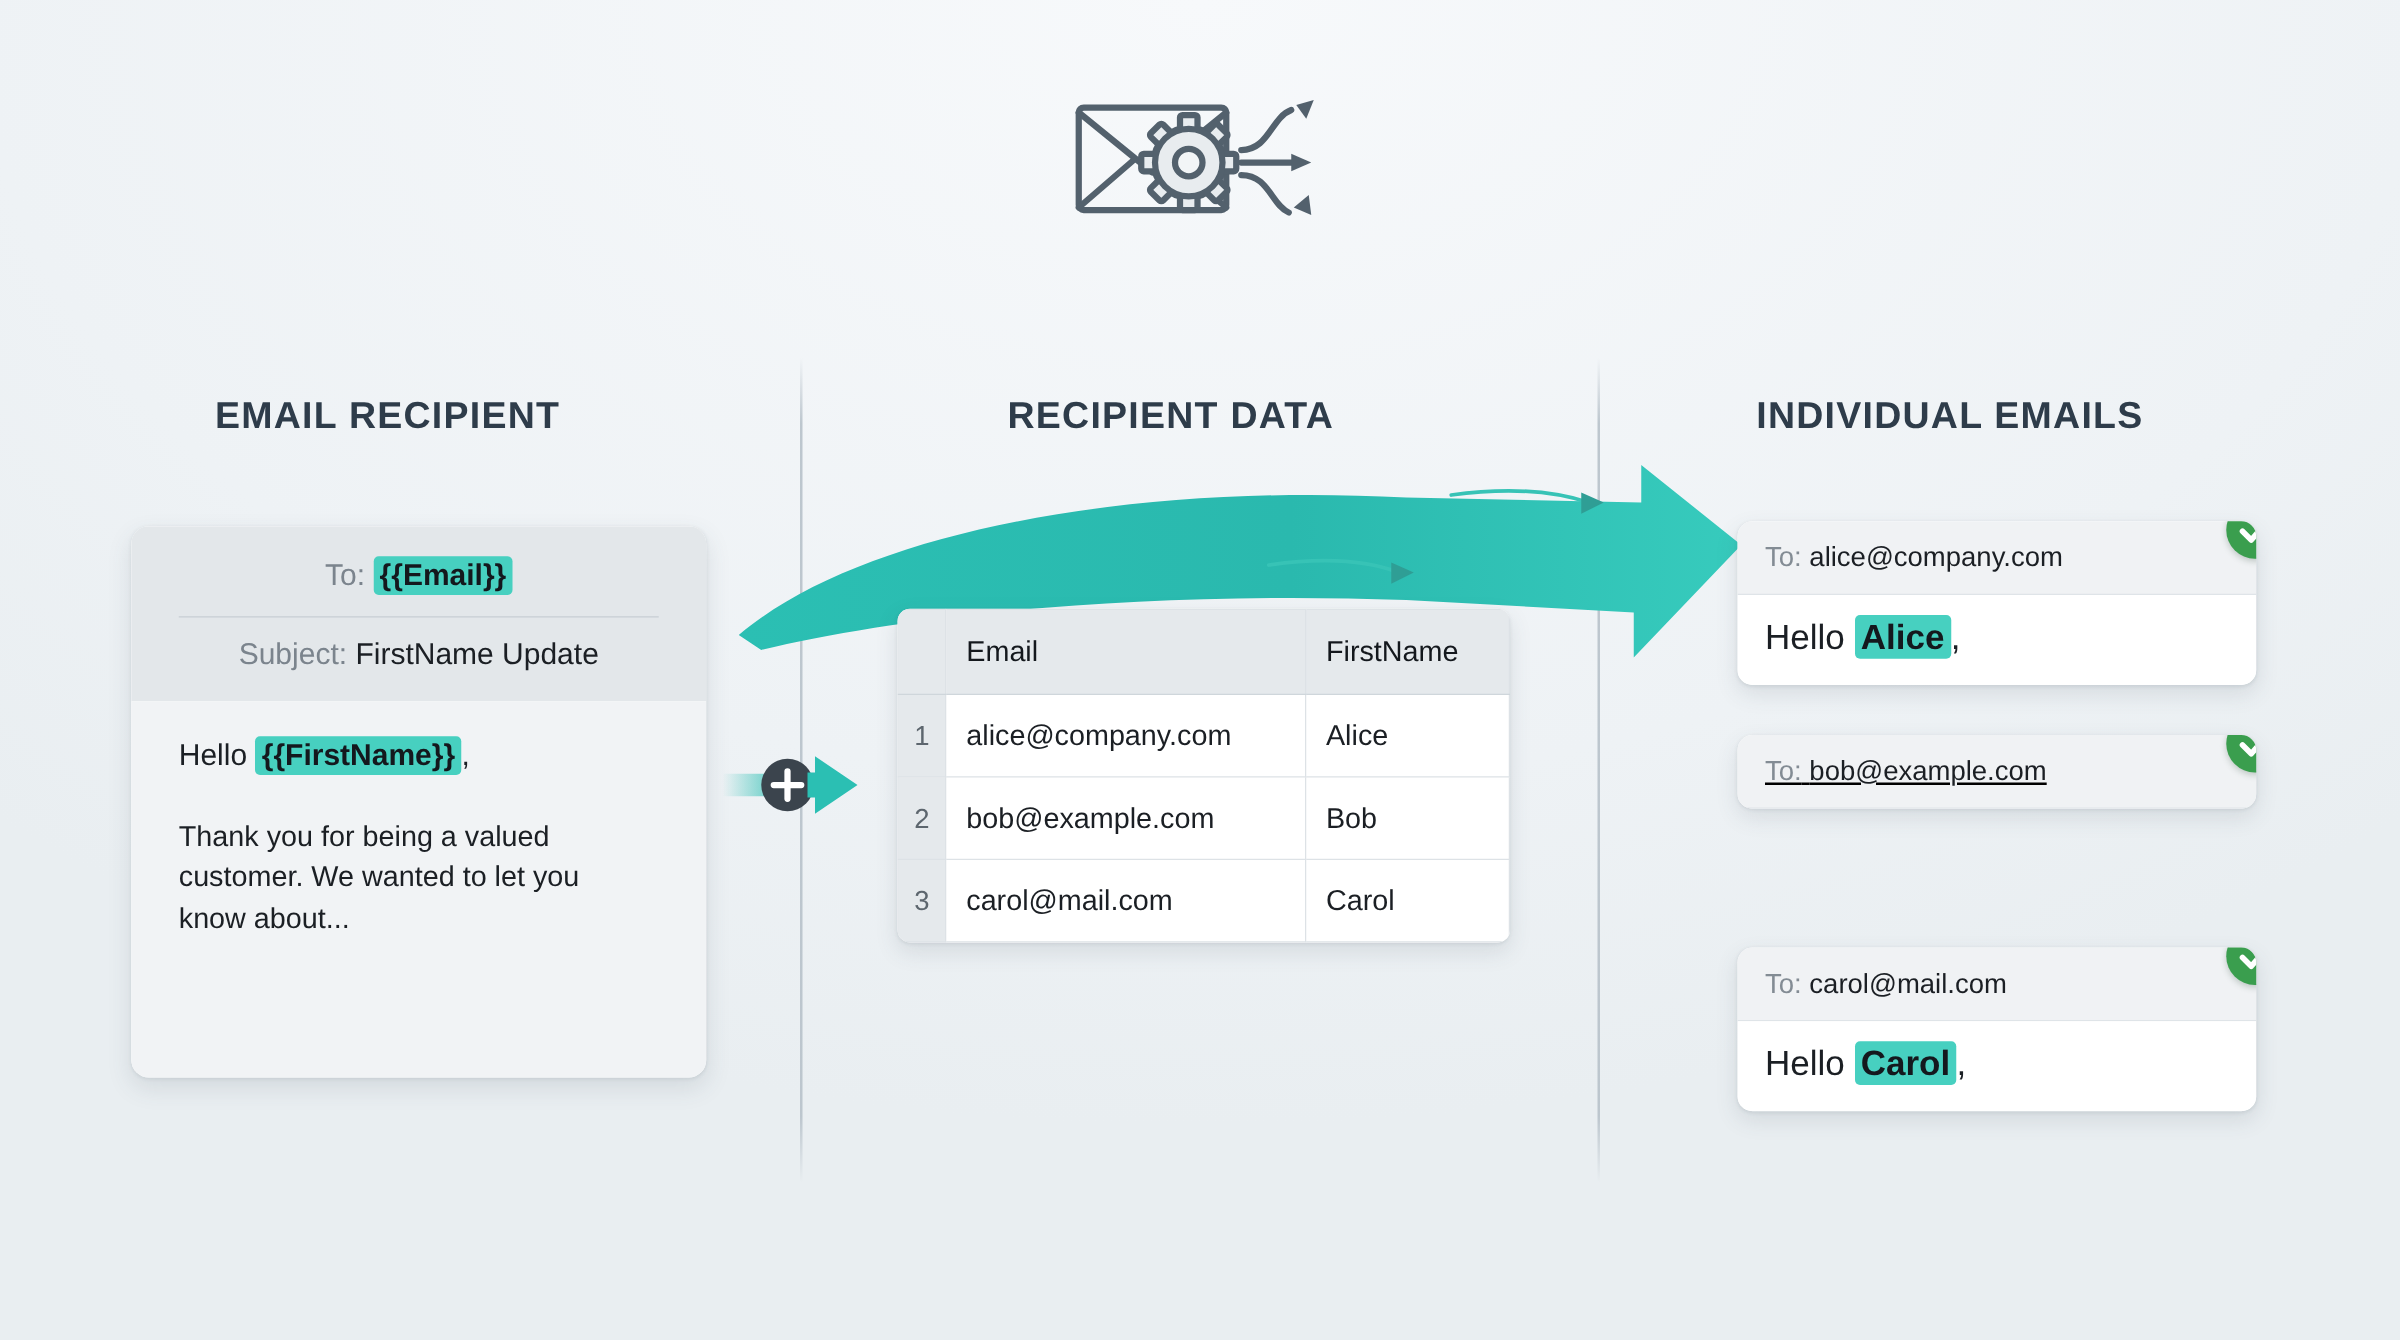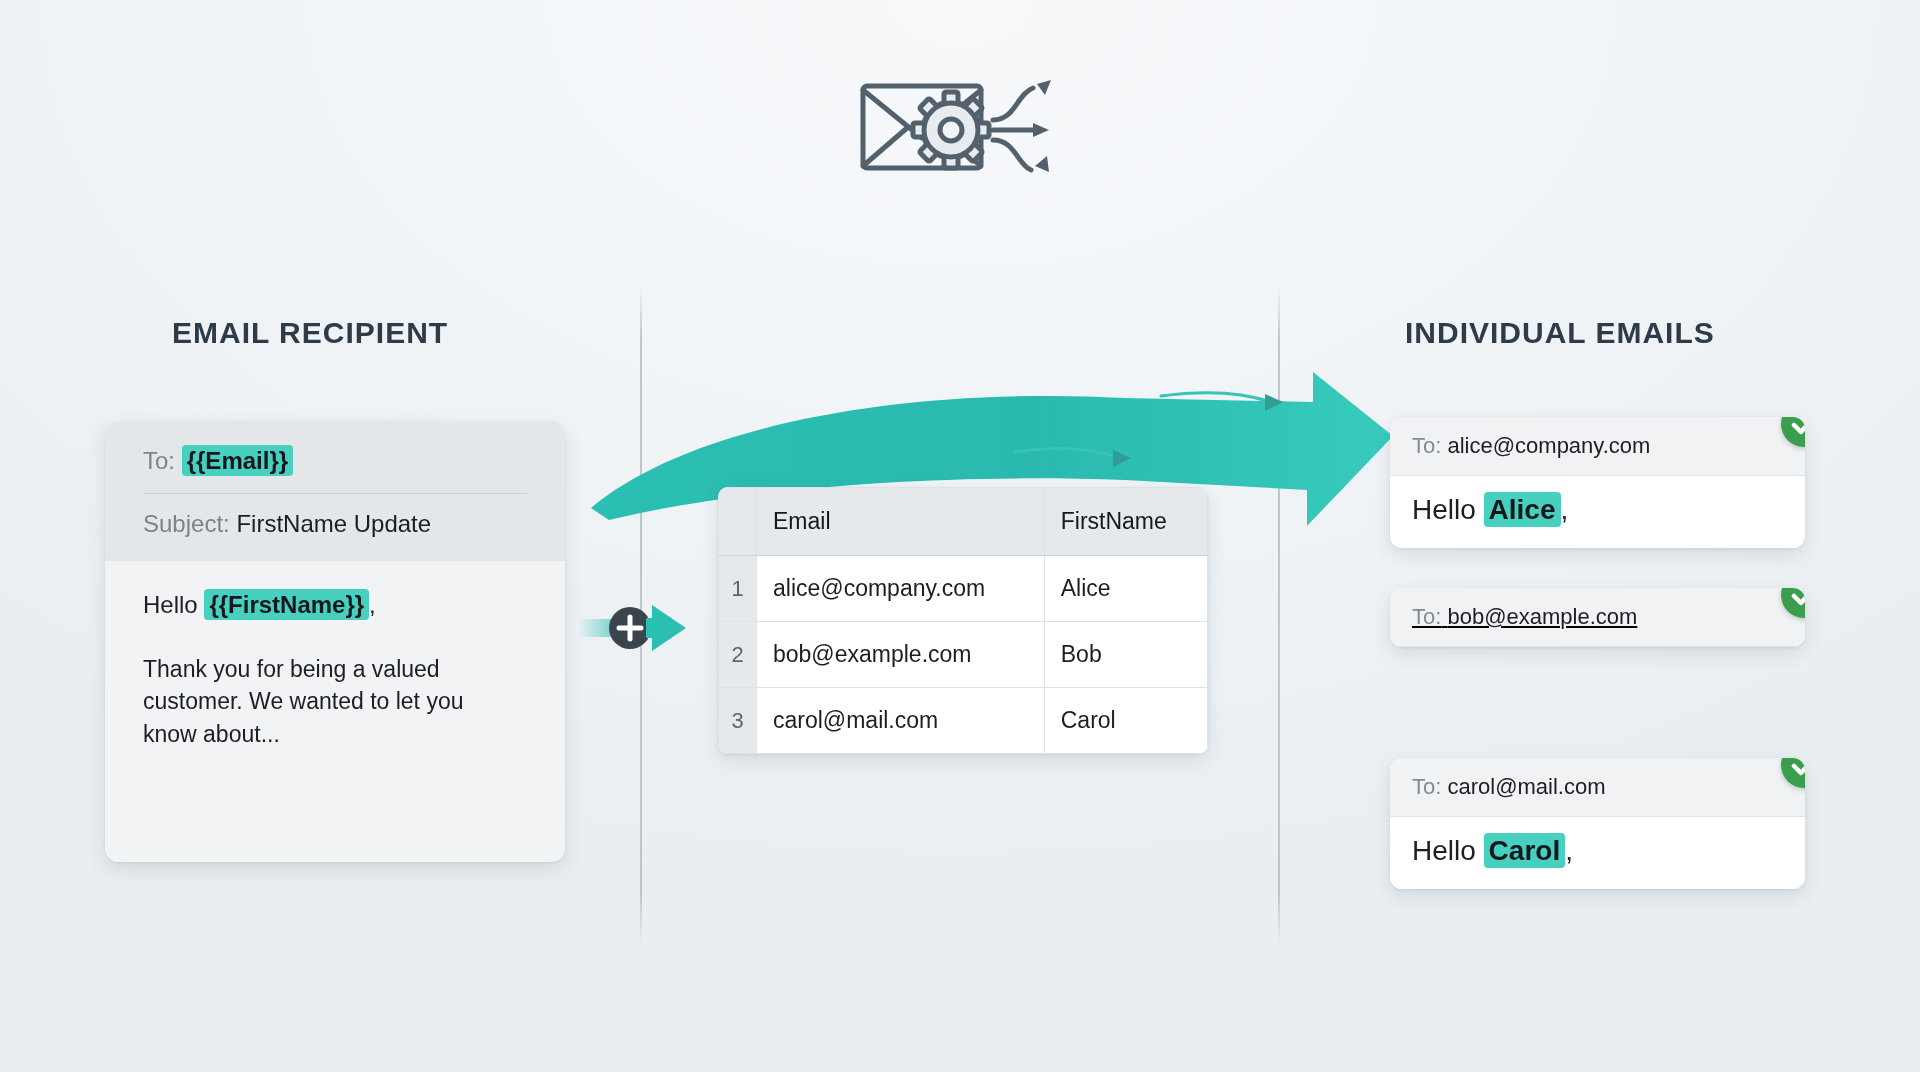--- a/index.html
+++ b/index.html
@@ -53,20 +53,21 @@
     position:absolute; left:105px; top:421px;
     width:460px; height:441px;
     background:#ffffff;
     border-radius:14px;
     box-shadow:0 8px 20px rgba(60,75,90,0.13), 0 1px 3px rgba(60,75,90,0.10);
     overflow:hidden;
   }
   #template-head {
     background:#e3e7ea;
     padding:24px 38px 20px 38px;
+    text-align:center;
   }
   .tmpl-row {
     font-size:24px;
     color:#1b1f24;
     line-height:1.35;
     white-space:nowrap;
   }
   .tmpl-label { color:#7b848d; }
   .hl {
     background:#47d0c0;
@@ -221,20 +222,21 @@
         <circle cx="0" cy="0" r="27" fill="#e8ecef" stroke="#53616d" stroke-width="5"></circle>
         <circle cx="0" cy="0" r="11" fill="#f2f5f7" stroke="#53616d" stroke-width="5"></circle>
       </g>
     </svg>
   </div>
 
   <div id="divider-1" class="divider"></div>
   <div id="divider-2" class="divider"></div>
 
   <div id="heading-template" class="col-heading">EMAIL RECIPIENT</div>
+  <div id="heading-recipient" class="col-heading">RECIPIENT DATA</div>
   <div id="heading-emails" class="col-heading">INDIVIDUAL EMAILS</div>
 
   <div id="template-card">
     <div id="template-head">
       <div class="tmpl-row">
         <span class="tmpl-label">To:</span>
         <span class="hl">{{Email}}</span>
       </div>
       <div id="tmpl-divider"></div>
       <div class="tmpl-row">

